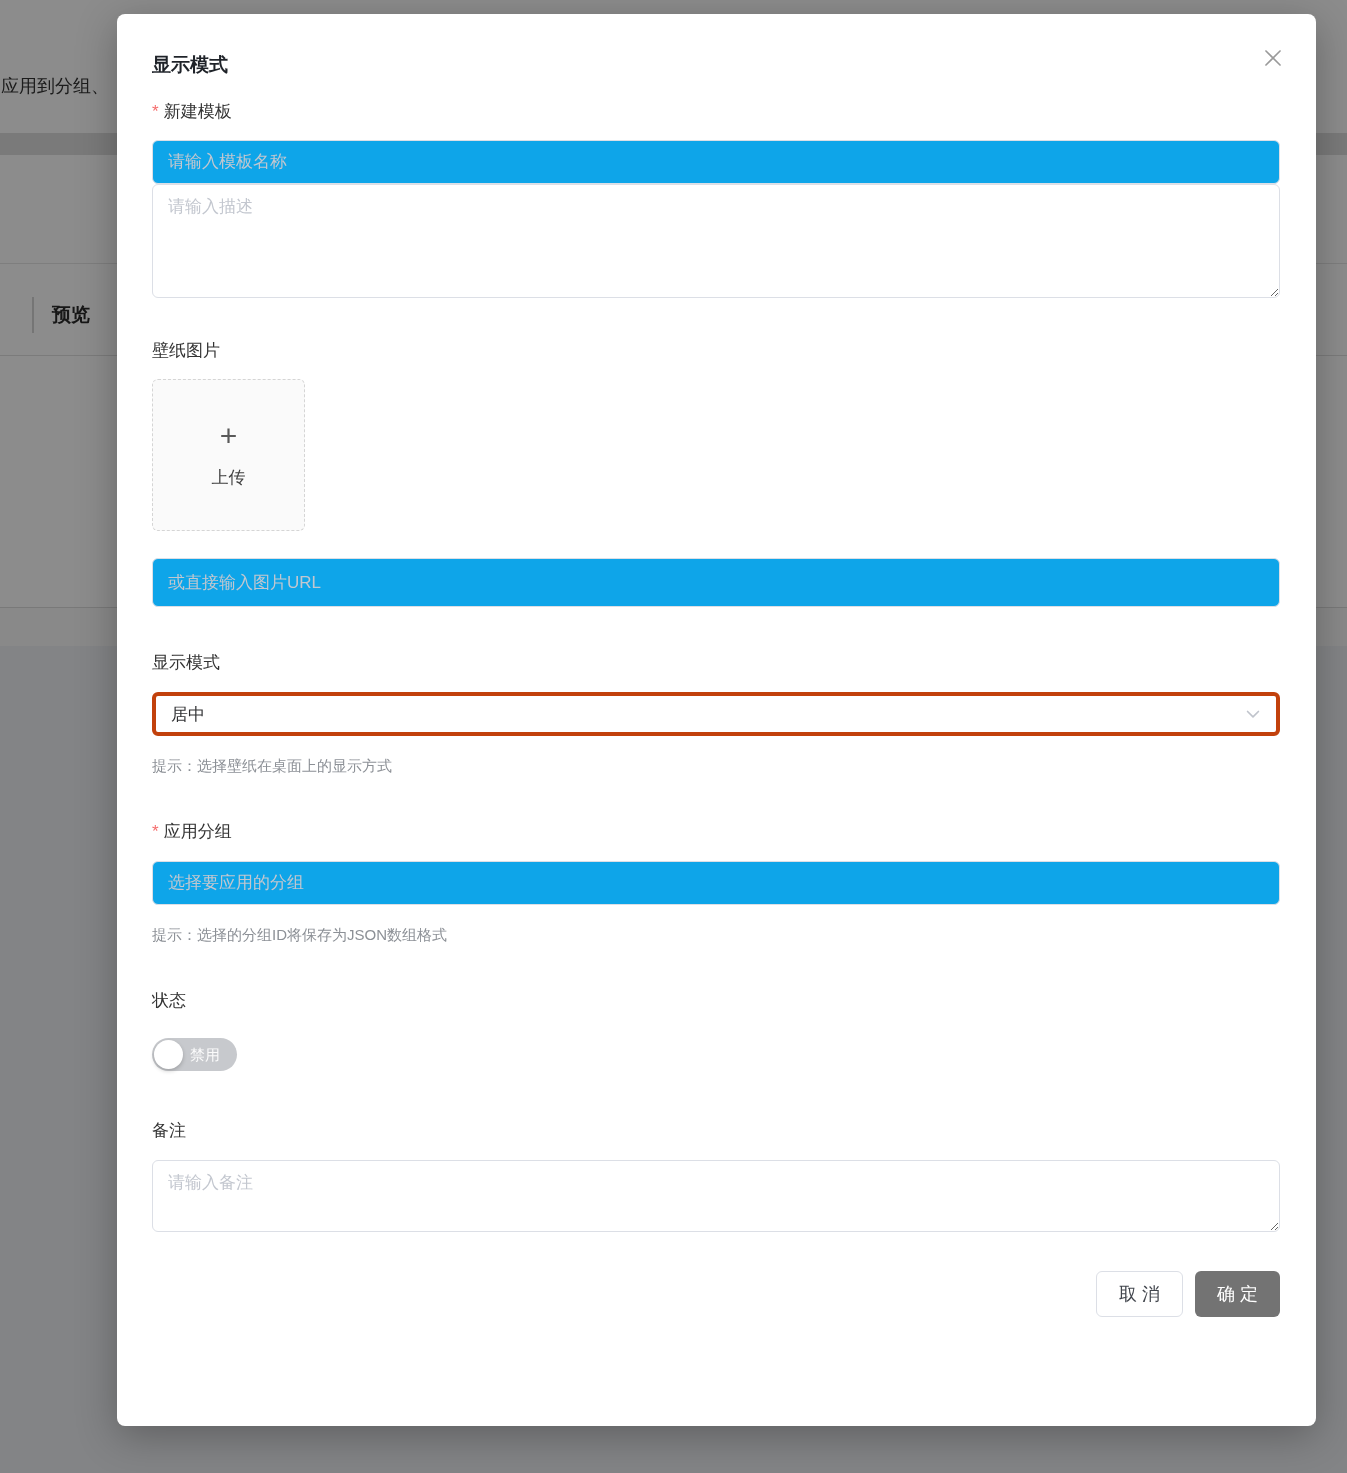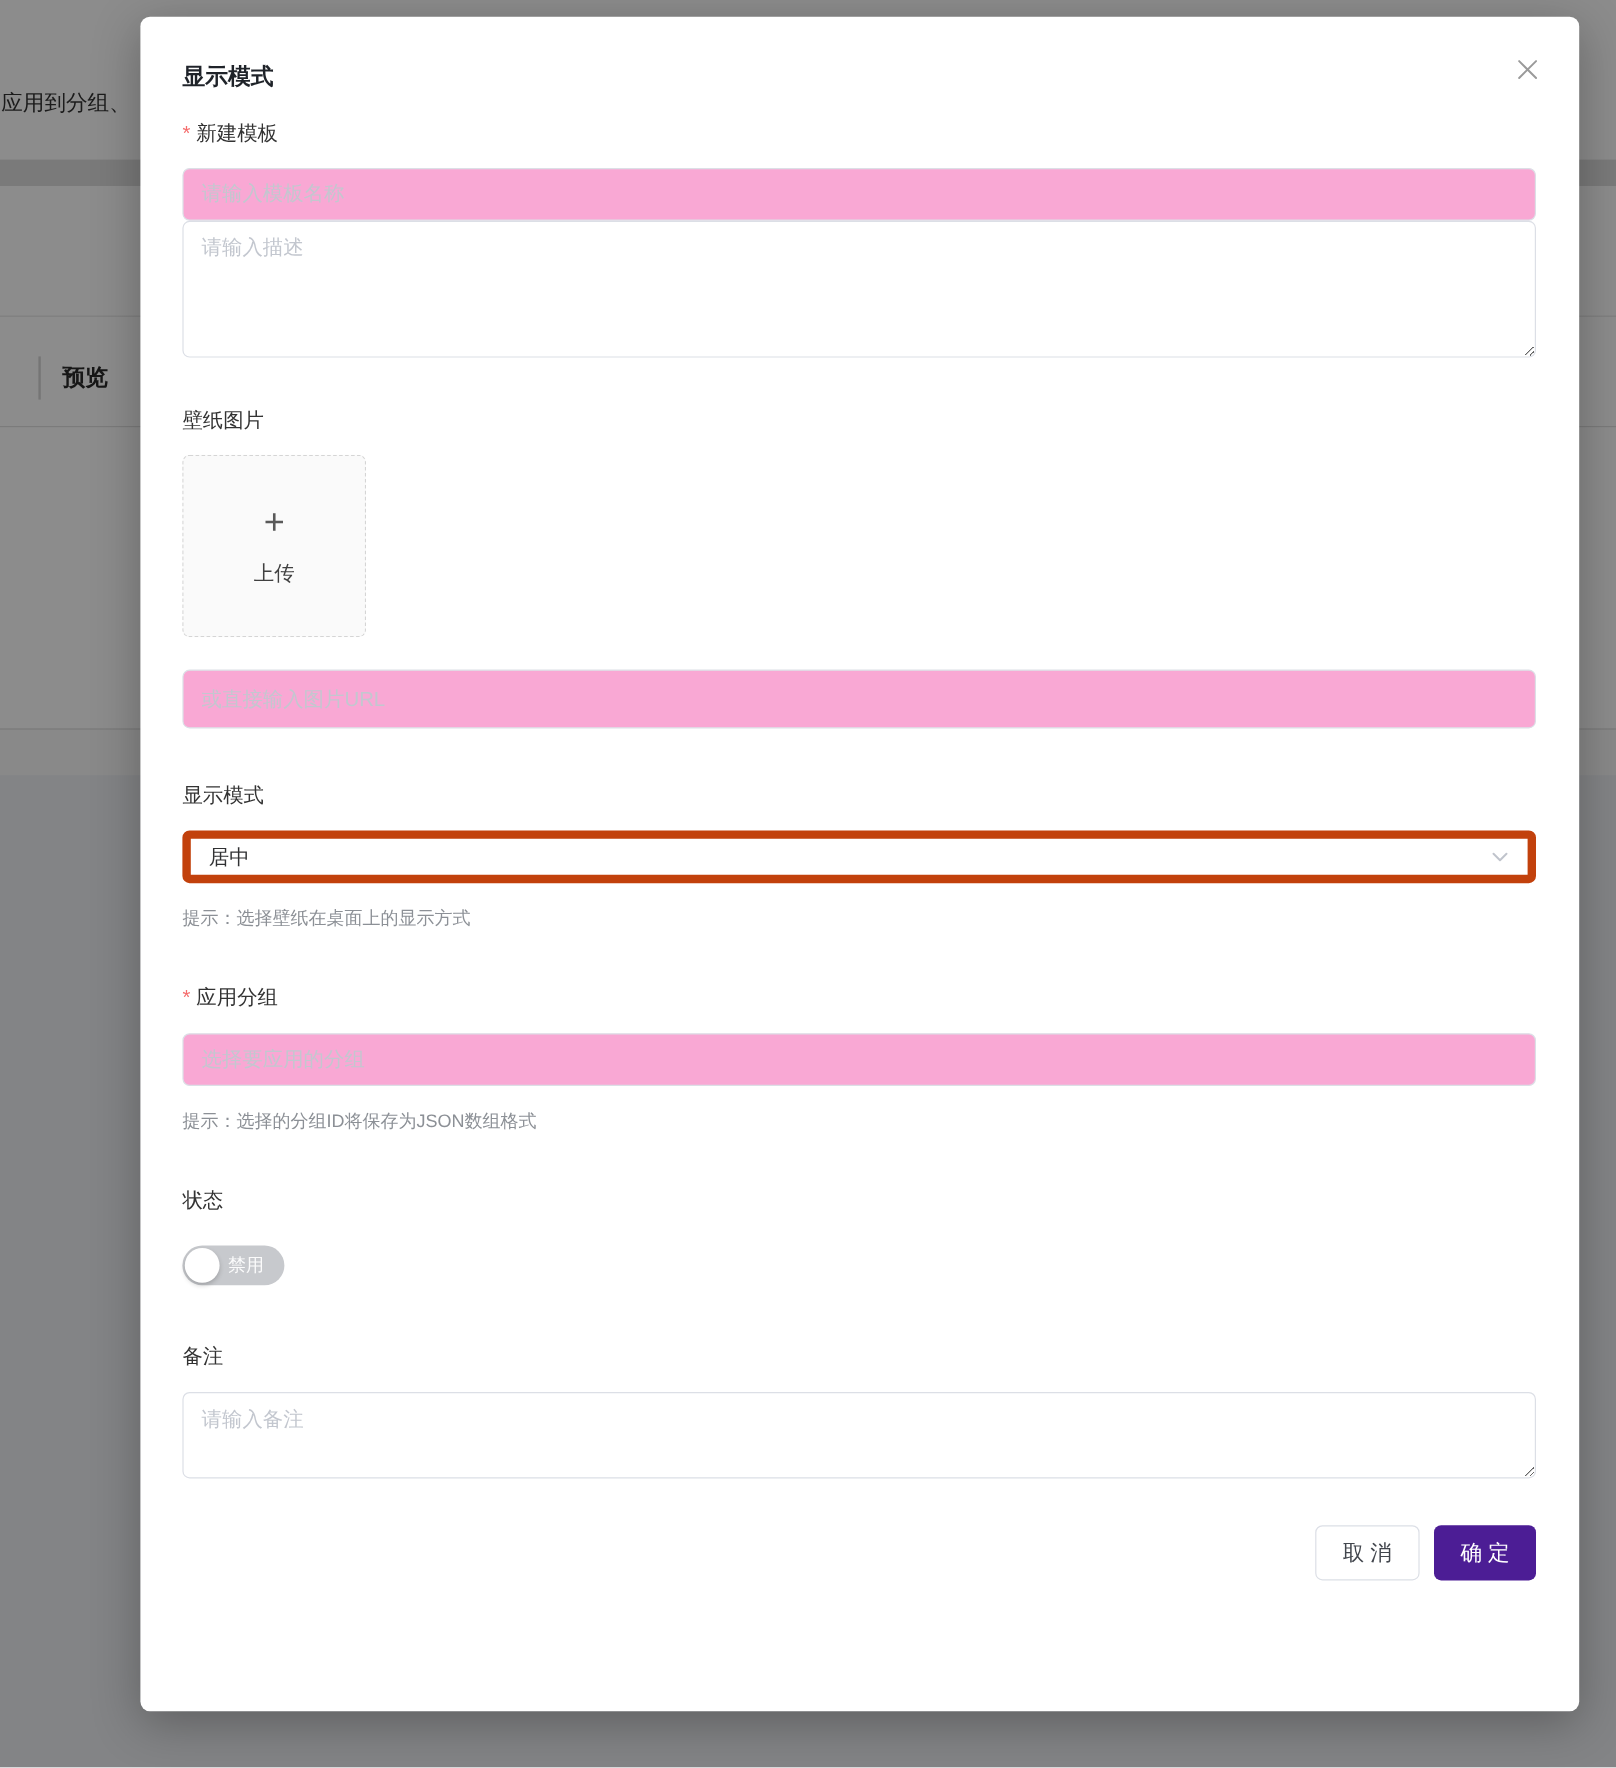--- a/index.html
+++ b/index.html
@@ -27,21 +27,21 @@
     box-sizing:border-box;padding:39px 36px 0 35px;
   }
   .modal-title{font-size:19px;line-height:24px;font-weight:bold;color:#1f2329;}
   .close-btn{position:absolute;top:31px;right:30px;width:26px;height:26px;cursor:pointer;display:flex;align-items:center;justify-content:center;background:none;border:none;padding:0;}
 
   .form-label{font-size:17px;line-height:24px;color:#333;}
   .required-star{color:#f56c6c;margin-right:5px;}
 
   .ipt{
     display:block;width:100%;box-sizing:border-box;height:44px;
-    border:1px solid #dcdfe6;border-radius:6px;background:#f9a8d4;
+    border:1px solid #dcdfe6;border-radius:6px;background:#0ea5e9;
     padding:0 15px;font-size:17px;color:#303133;outline:none;
     font-family:inherit;
   }
   .ta{
     display:block;width:100%;box-sizing:border-box;
     border:1px solid #dcdfe6;border-radius:6px;background:#fff;
     padding:10px 15px;font-size:17px;color:#303133;outline:none;
     font-family:inherit;resize:both;
   }
   ::placeholder{color:#c3c7cf;opacity:1;}
@@ -50,21 +50,21 @@
     width:153px;height:152px;box-sizing:border-box;margin-top:16px;
     background:#fafafa;border:1px dashed #d5d5d5;border-radius:6px;
     display:flex;flex-direction:column;align-items:center;justify-content:center;
     cursor:pointer;
   }
   .upload-plus{font-size:30px;line-height:30px;color:#595959;font-weight:300;}
   .upload-text{font-size:17px;color:#404040;margin-top:15px;}
 
   .select{
     box-sizing:border-box;height:44px;margin-top:17px;
-    border:7px solid #c2410c;border-radius:6px;background:#fff;
+    border:4px solid #c2410c;border-radius:6px;background:#fff;
     display:flex;align-items:center;justify-content:space-between;
     padding:0 13px 0 15px;cursor:pointer;
   }
   .select-value{font-size:17px;color:#303133;}
 
   .hint{font-size:15px;line-height:21px;color:#8c9096;margin-top:19px;}
 
   .switch{
     position:relative;width:85px;height:33px;margin-top:25px;
     background:#c7c9cd;border-radius:17px;cursor:pointer;
@@ -151,16 +151,16 @@
   <div class="switch">
     <span class="switch-text">禁用</span>
     <span class="switch-knob"></span>
   </div>
 
   <div class="form-label mt48">备注</div>
   <textarea class="ta h76 mt17" placeholder="请输入备注" style=""></textarea>
 
   <div class="footer">
     <button class="btn btn-cancel">取 消</button>
-    <button class="btn btn-ok" style="background-color: #4c1d95;">确 定</button>
+    <button class="btn btn-ok" style="background-color: #737373;">确 定</button>
   </div>
 
 </div>
 
 </body></html>

